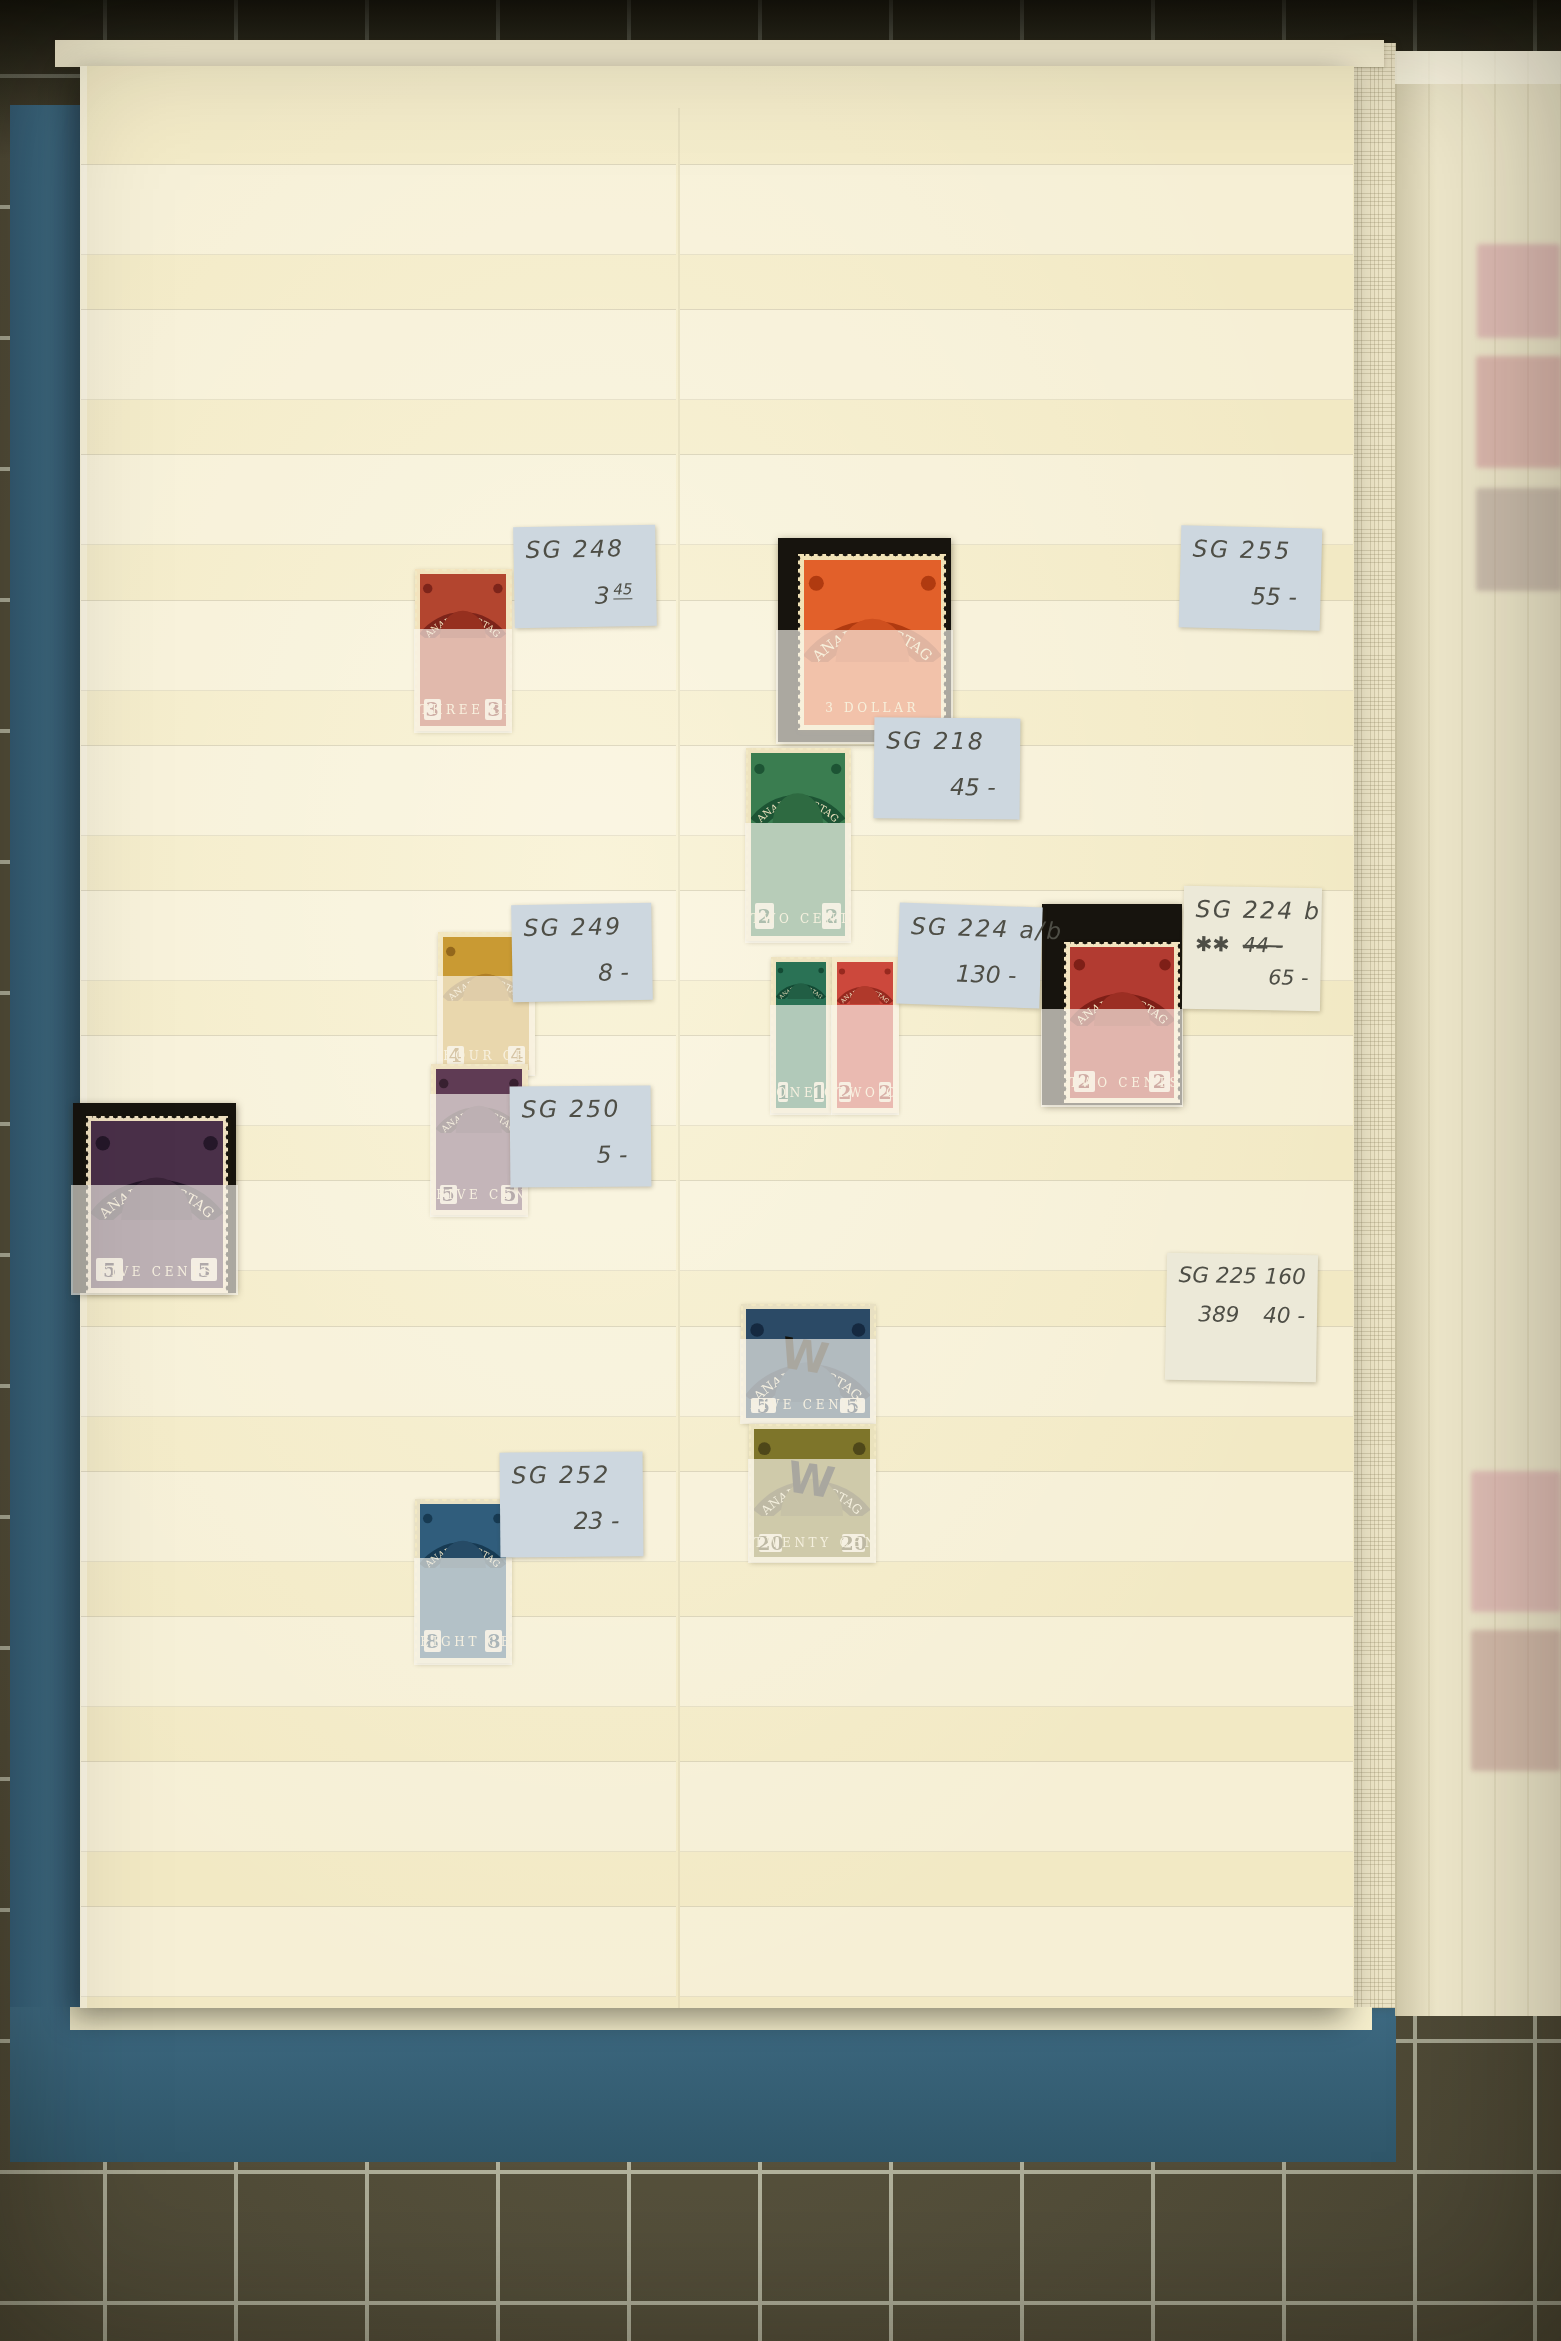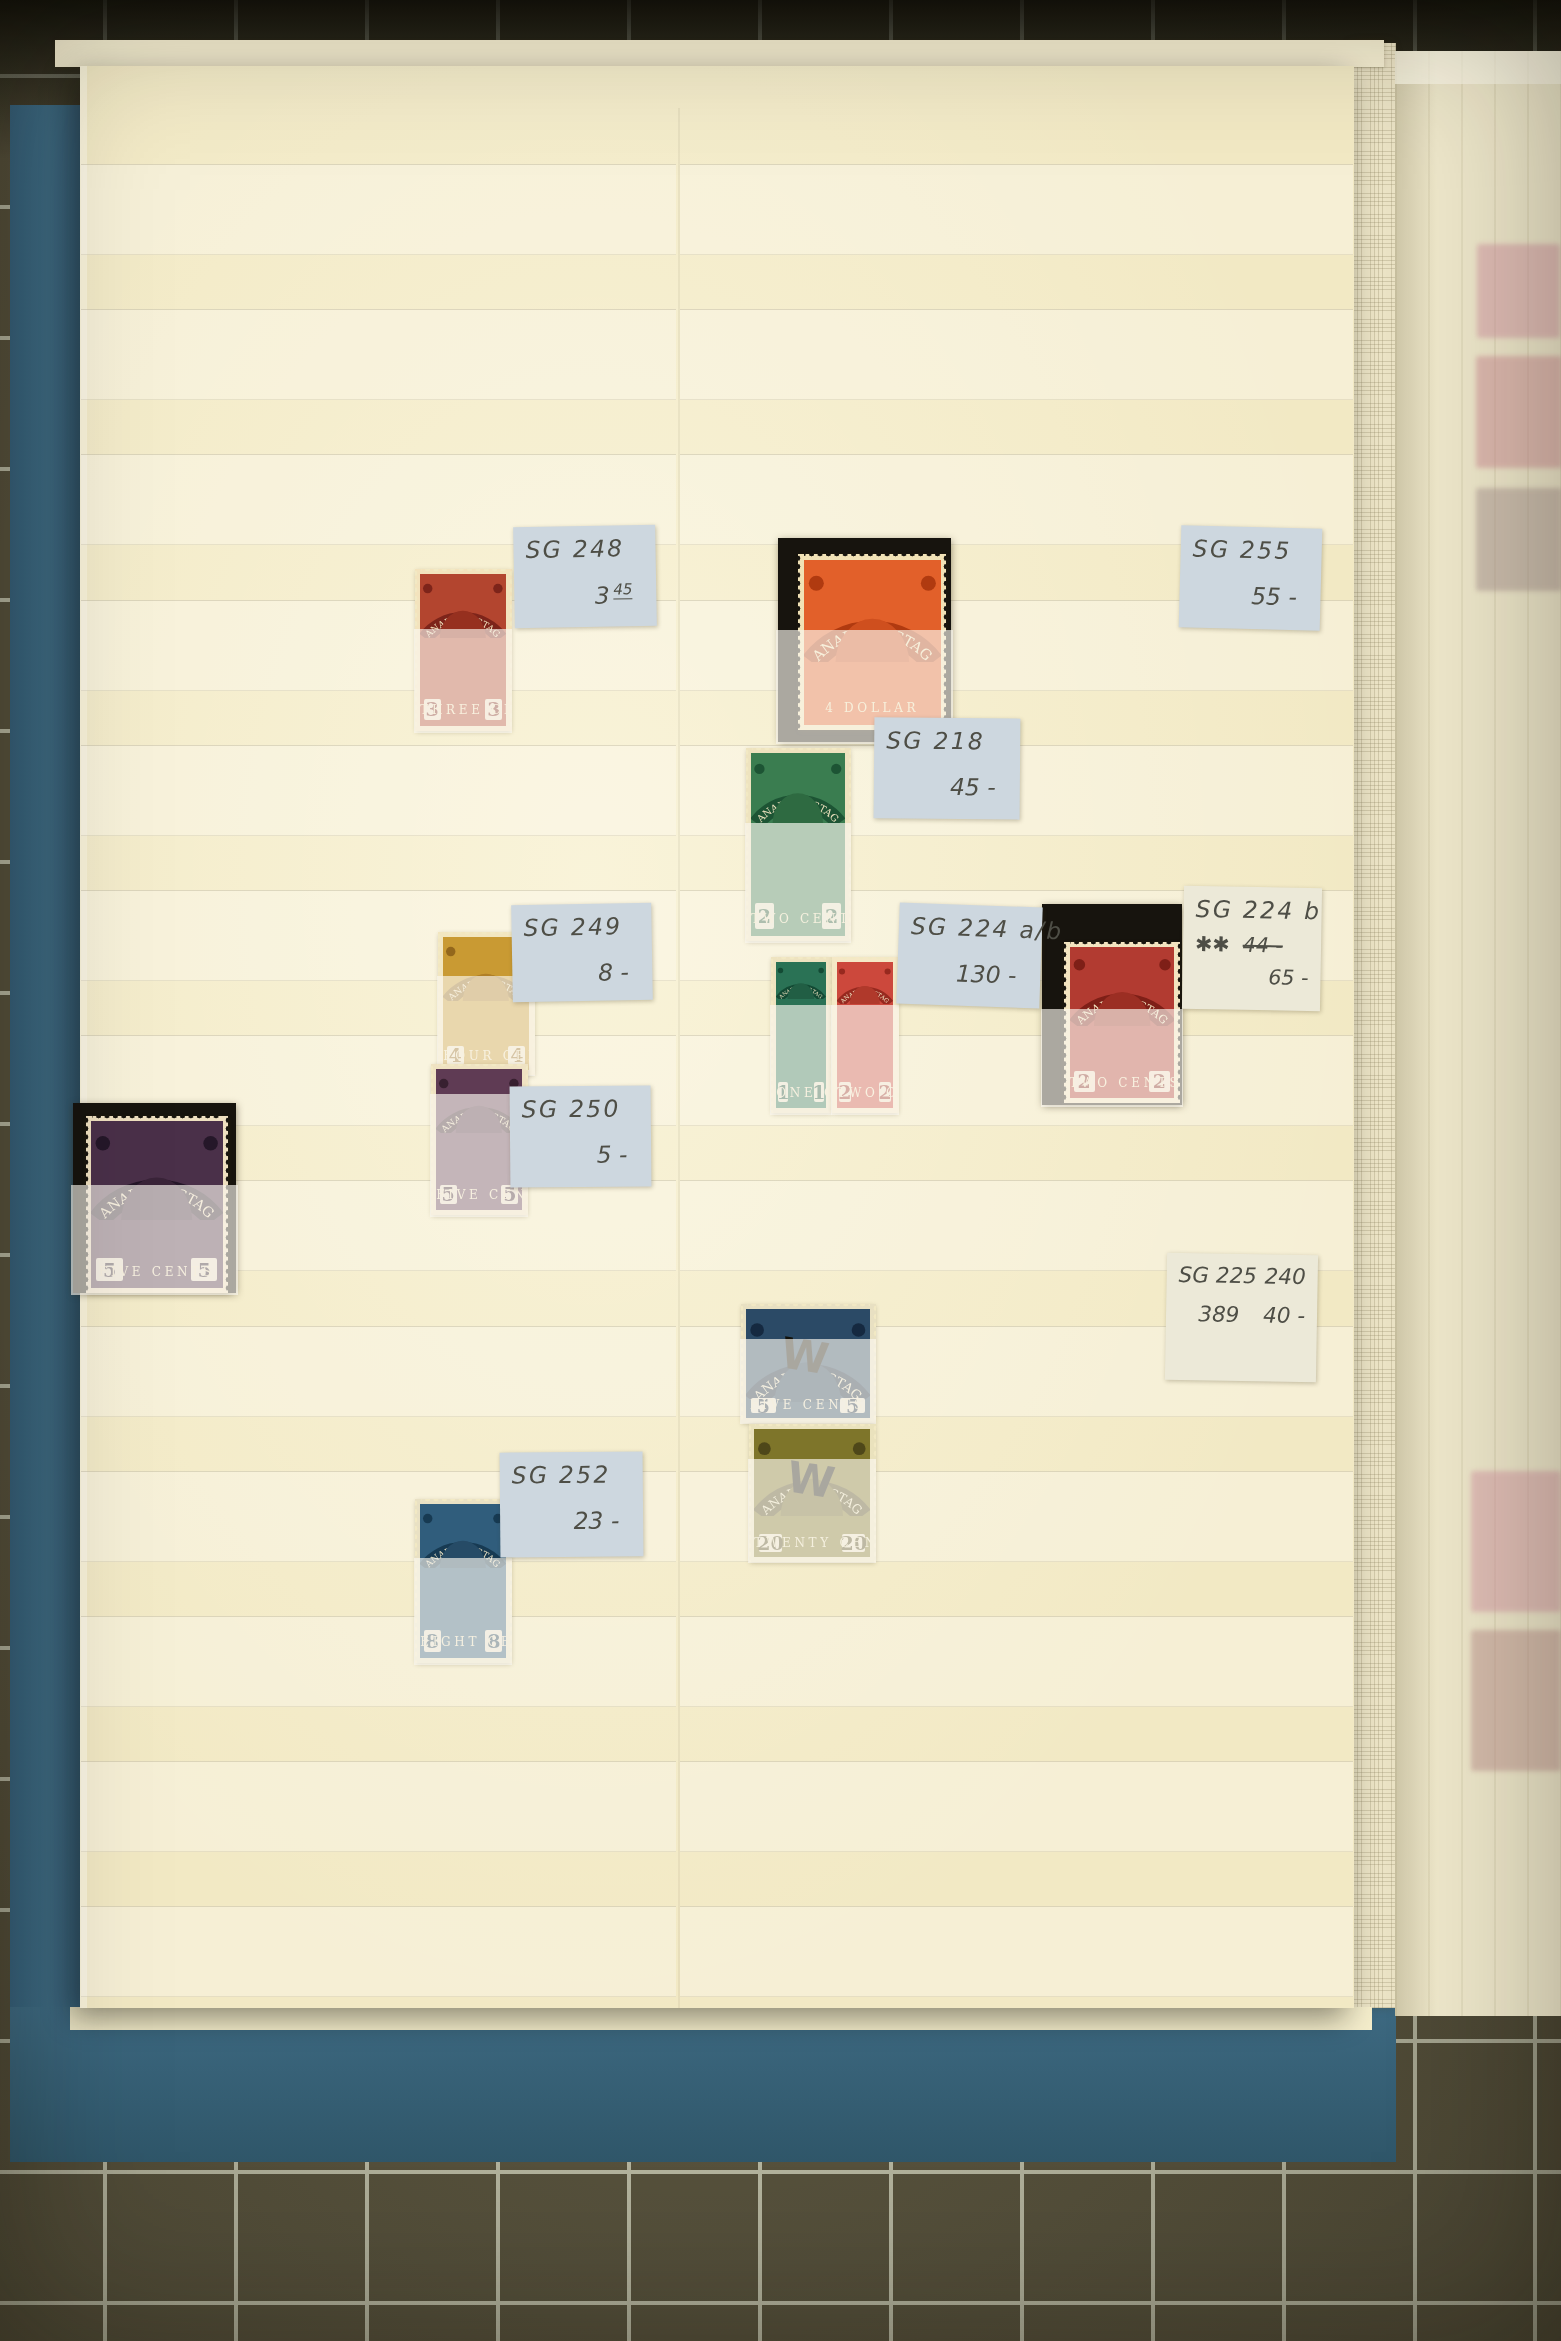--- a/index.html
+++ b/index.html
@@ -178,21 +178,21 @@
        <svg class="arc" viewBox="0 0 200 150" preserveAspectRatio="none">
          <path id="s255p" d="M12,150 A110 110 0 0 1 188,150" fill="none" stroke="#b03a10" stroke-width="34"></path>
          <circle cx="18" cy="34" r="11" fill="#b03a10"></circle>
          <circle cx="182" cy="34" r="11" fill="#b03a10"></circle>
          <text dy="7" font-family="DejaVu Serif, serif" font-size="21" fill="#f1e2b6" letter-spacing="1">
            <textPath href="#s255p" startOffset="50%" text-anchor="middle">CANADA POSTAGE</textPath>
          </text>
          <ellipse cx="100" cy="152" rx="54" ry="66" fill="#cf4f1e"></ellipse>
        </svg>
 
-       <div class="btxt" style="color:#f1e2b6">4 DOLLAR</div>
+       <div class="btxt" style="color:#f1e2b6">3 DOLLAR</div>
 
      </div>
    </div>
    <div class="fade" style="top:45%"></div>
     </div>
   <div class="stamp" style="left: 746px; top: 748px; width: 104px; height: 193px; --paper: #eee3bf; --behind: #f2e9c4;">
    <div class="sp" style="left:0%;top:0%;width:100%;height:100%">
      <div class="perf pt"></div>
      <div class="perf pl"></div>
      <div class="perf pr"></div>
@@ -447,21 +447,21 @@
     <div class="l3"><span>✱✱</span>&nbsp;&nbsp;<span class="strike">44 -</span></div>
     <div class="l3" style="text-align:right;">65 -</div>
   </div>
   <div class="label lb" style="left:510px;top:1086px;width:141px;height:101px;--rot:-0.5deg">
     <div class="l1">SG  250</div>
     <div class="l2">5 -</div>
   </div>
   <div class="label lc" style="left:1166px;top:1254px;width:151px;height:127px;--rot:1deg">
     <div class="lrow">
         <span>SG 225</span>
-        <span>240</span>
+        <span>160</span>
       </div>
     <div class="lrow">
         <span>389</span>
         <span>40 -</span>
       </div>
   </div>
   <div class="label lb" style="left:500px;top:1452px;width:143px;height:105px;--rot:-0.5deg">
     <div class="l1">SG  252</div>
     <div class="l2">23 -</div>
   </div>

